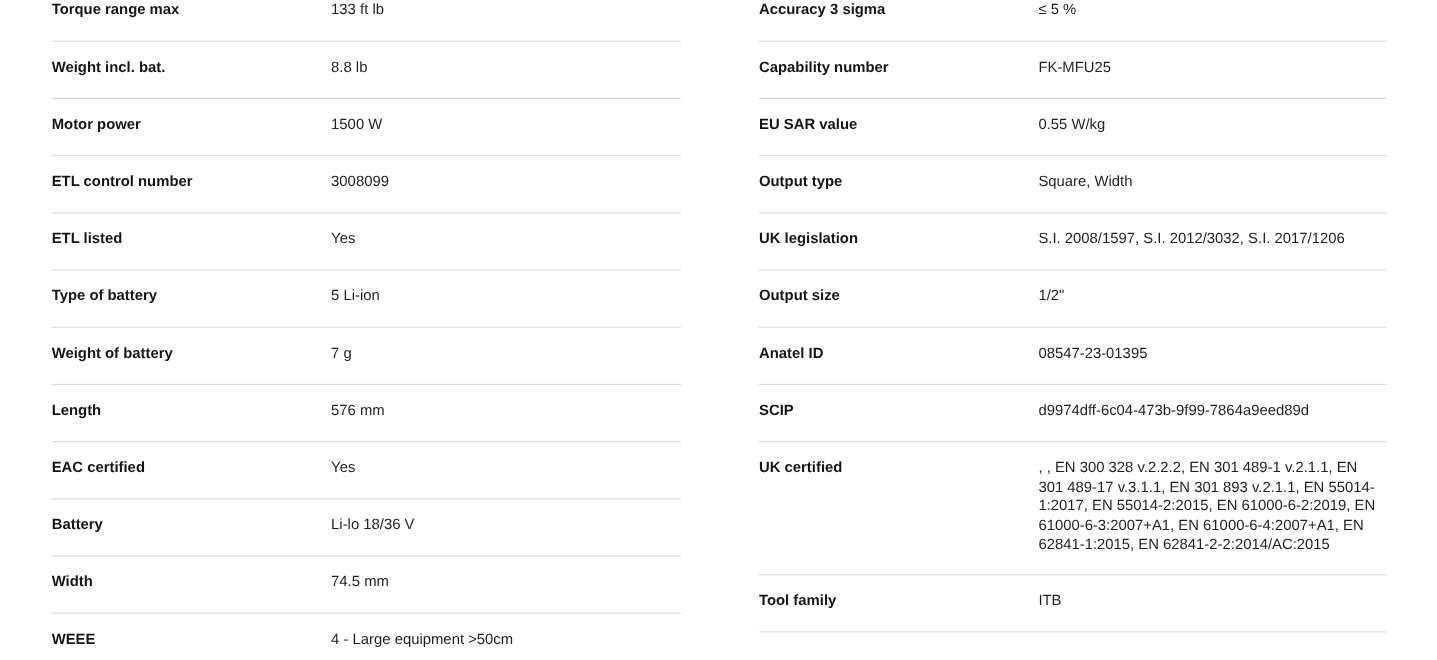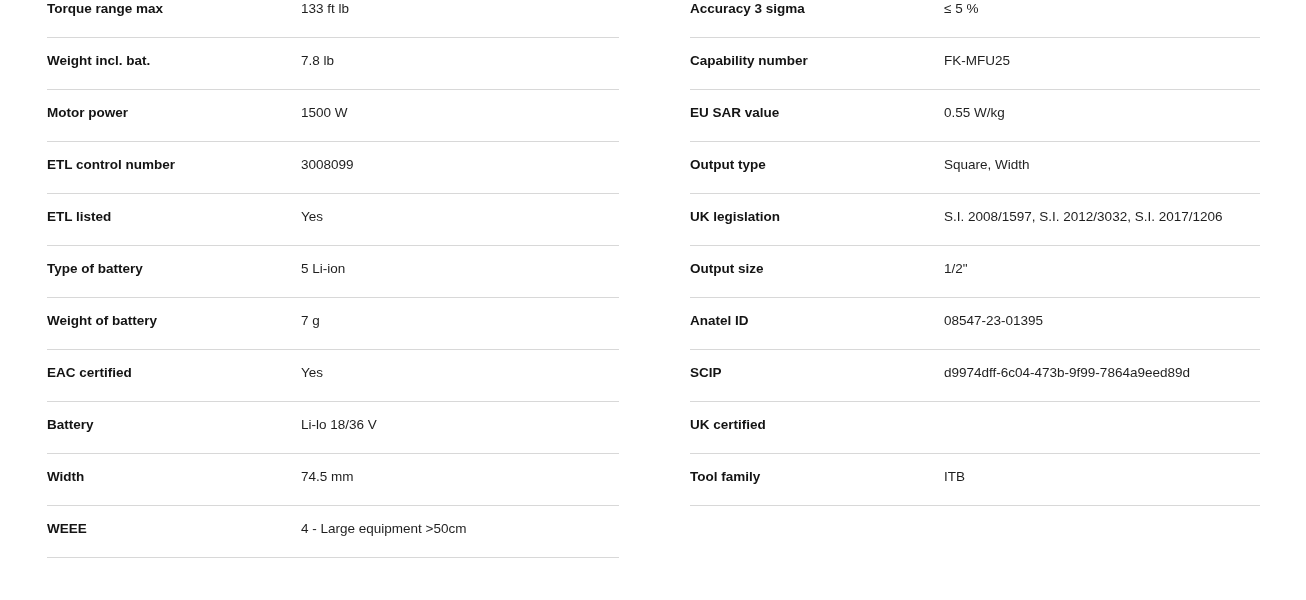--- a/index.html
+++ b/index.html
@@ -84,21 +84,21 @@
   <div class="spec-column left">
     <div class="col-inner-left">
 
       <div class="spec-row top-clip">
         <div class="spec-label">Torque range max</div>
         <div class="spec-value">133 ft lb</div>
       </div>
 
       <div class="spec-row">
         <div class="spec-label">Weight incl. bat.</div>
-        <div class="spec-value">7.8 lb</div>
+        <div class="spec-value">8.8 lb</div>
       </div>
 
       <div class="spec-row">
         <div class="spec-label">Motor power</div>
         <div class="spec-value">1500 W</div>
       </div>
 
       <div class="spec-row">
         <div class="spec-label">ETL control number</div>
         <div class="spec-value">3008099</div>
@@ -112,20 +112,24 @@
       <div class="spec-row">
         <div class="spec-label">Type of battery</div>
         <div class="spec-value">5 Li-ion</div>
       </div>
 
       <div class="spec-row">
         <div class="spec-label">Weight of battery</div>
         <div class="spec-value">7 g</div>
       </div>
 
+      <div class="spec-row">
+        <div class="spec-label">Length</div>
+        <div class="spec-value">576 mm</div>
+      </div>
 
       <div class="spec-row">
         <div class="spec-label">EAC certified</div>
         <div class="spec-value">Yes</div>
       </div>
 
       <div class="spec-row">
         <div class="spec-label">Battery</div>
         <div class="spec-value">Li-lo 18/36 V</div>
       </div>
@@ -181,20 +185,21 @@
         <div class="spec-value">08547-23-01395</div>
       </div>
 
       <div class="spec-row">
         <div class="spec-label">SCIP</div>
         <div class="spec-value">d9974dff-6c04-473b-9f99-7864a9eed89d</div>
       </div>
 
       <div class="spec-row">
         <div class="spec-label">UK certified</div>
+        <div class="spec-value">, , EN 300 328 v.2.2.2, EN 301 489-1 v.2.1.1, EN 301 489-17 v.3.1.1, EN 301 893 v.2.1.1, EN 55014-1:2017, EN 55014-2:2015, EN 61000-6-2:2019, EN 61000-6-3:2007+A1, EN 61000-6-4:2007+A1, EN 62841-1:2015, EN 62841-2-2:2014/AC:2015</div>
       </div>
 
       <div class="spec-row">
         <div class="spec-label">Tool family</div>
         <div class="spec-value">ITB</div>
       </div>
 
     </div>
   </div>
 

